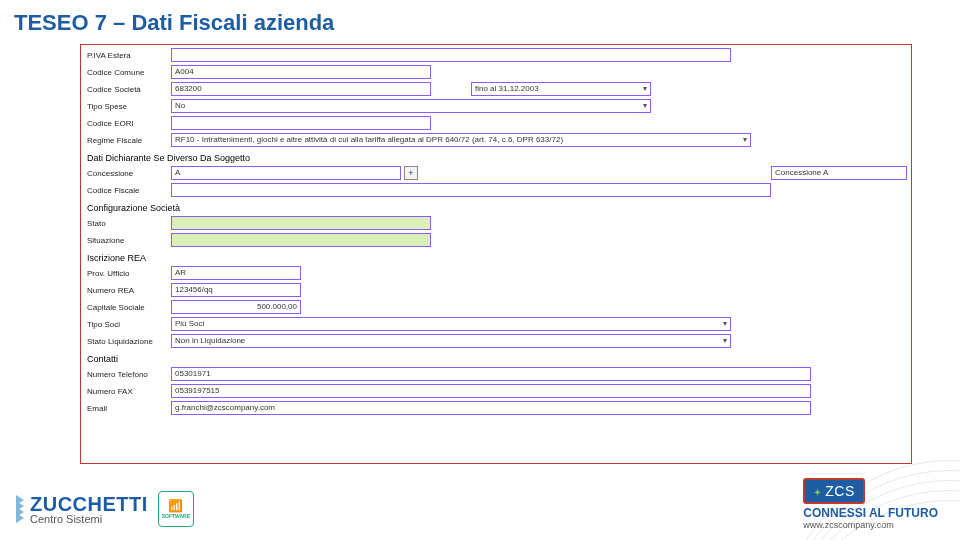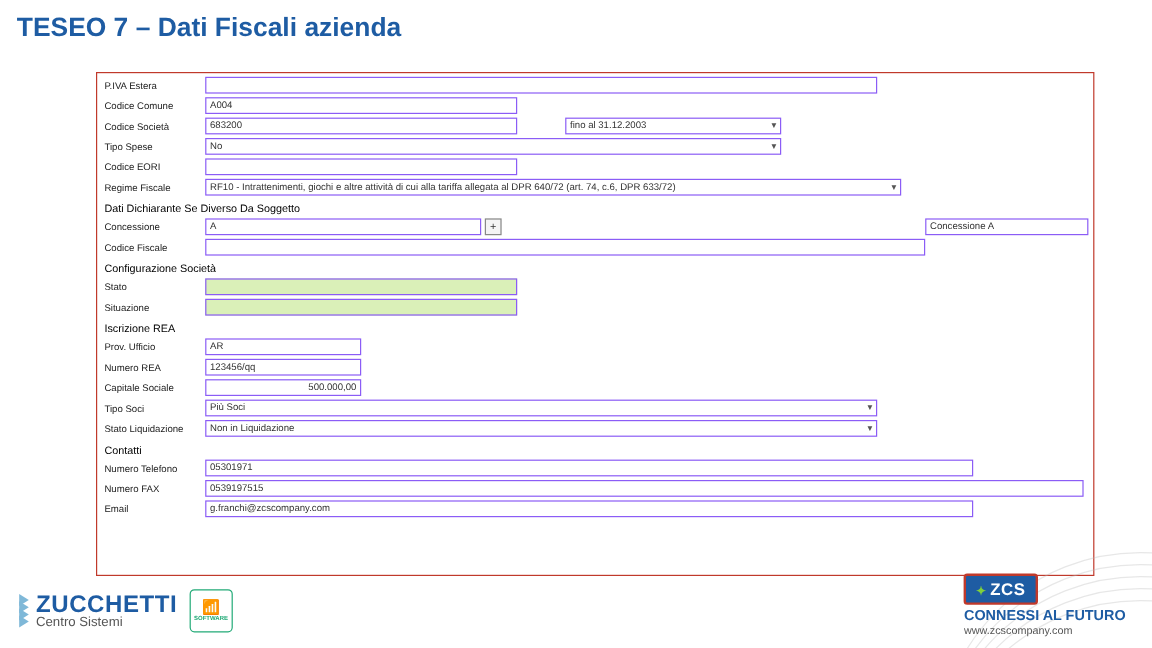--- a/index.html
+++ b/index.html
@@ -1,18 +1,18 @@
 <!DOCTYPE html>
 <html><head>
 <meta charset="utf-8">
 <style>
 *{box-sizing:border-box;margin:0;padding:0;font-family:Arial,sans-serif}
 body{width:960px;height:540px;background:#fff;position:relative;overflow:hidden}
 .title{color:#1e5ca3;font-weight:bold;font-size:22px;padding:10px 14px 8px}
-.panel{border:1px solid #c0392b;margin:16px 48px 0 80px;height:420px;overflow:hidden;font-size:9px;color:#333;position:relative}
+.panel{border:1px solid #c0392b;margin:0 48px 0 80px;height:420px;overflow:hidden;font-size:9px;color:#333;position:relative}
 .row{display:flex;align-items:center;height:16px;margin-bottom:1px}
 .lbl{width:90px;padding-left:6px;font-size:8px;color:#222;flex-shrink:0}
 .fld{height:14px;border:1px solid #8b5cf6;background:#fff;font-size:8px;padding:0 3px;line-height:12px}
 .w2{width:260px}
 .w3{width:560px}
 .w4{width:130px}
 .sel{background:#fff;position:relative}
 .sel::after{content:"▾";position:absolute;right:3px;top:0;font-size:8px;color:#555}
 .hl{background:#daf0b8}
 .sec{font-weight:normal;font-size:9px;padding:4px 6px 2px;color:#000}
@@ -24,21 +24,21 @@
 .logo-left{display:flex;align-items:center;margin-left:16px}
 .chev{display:flex;flex-direction:column;margin-right:6px}
 .chev span{display:block;width:0;height:0;border-top:5px solid transparent;border-bottom:5px solid transparent;border-left:8px solid #7fb8d8;margin:-2px 0}
 .zcs-text{line-height:1}
 .zcs-top{color:#1e5ca3;font-weight:bold;font-size:20px;letter-spacing:.5px}
 .zcs-bot{color:#555;font-size:11px}
 .swbox{width:36px;height:36px;border:1px solid #2a7;border-radius:4px;margin-left:10px;display:flex;flex-direction:column;align-items:center;justify-content:center;background:#fff}
 .swbox .ant{font-size:12px;color:#2a7}
 .swbox .t{font-size:5px;color:#2a7;font-weight:bold}
 .logo-right{position:absolute;right:22px;bottom:10px;text-align:left}
-.zcs-badge{display:inline-block;background:#1e5ca3;color:#fff;font-weight:bold;font-size:14px;padding:3px 8px;border:2px solid #c0392b;border-radius:3px;letter-spacing:.5px}
+.zcs-badge{display:inline-block;background:#1e5ca3;color:#fff;font-weight:normal;font-size:14px;padding:3px 8px;border:2px solid #c0392b;border-radius:3px;letter-spacing:.5px}
 .zcs-badge::before{content:"✦";color:#7fd03c;margin-right:3px;font-size:10px}
 .tag1{color:#1e5ca3;font-weight:bold;font-size:12px;margin-top:2px}
 .tag2{color:#555;font-size:9px}
 .side-r{width:140px;flex-shrink:0;margin-left:auto;padding-right:4px}
 .inner{padding-top:2px}
 </style>
 </head>
 <body>
 
 <div class="title">TESEO 7 – Dati Fiscali azienda</div>
@@ -124,21 +124,21 @@
         <div class="fld sel" style="width:560px">Non in Liquidazione</div>
       </div>
 
   <div class="sec">Contatti</div>
   <div class="row">
         <div class="lbl">Numero Telefono</div>
         <div class="fld" style="width:640px">05301971</div>
       </div>
   <div class="row">
         <div class="lbl">Numero FAX</div>
-        <div class="fld" style="width:732px">0539197515</div>
+        <div class="fld" style="width:640px">0539197515</div>
       </div>
   <div class="row">
         <div class="lbl">Email</div>
         <div class="fld" style="width:640px">g.franchi@zcscompany.com</div>
       </div>
 
  </div>
 </div>
 
 <div class="wave">

